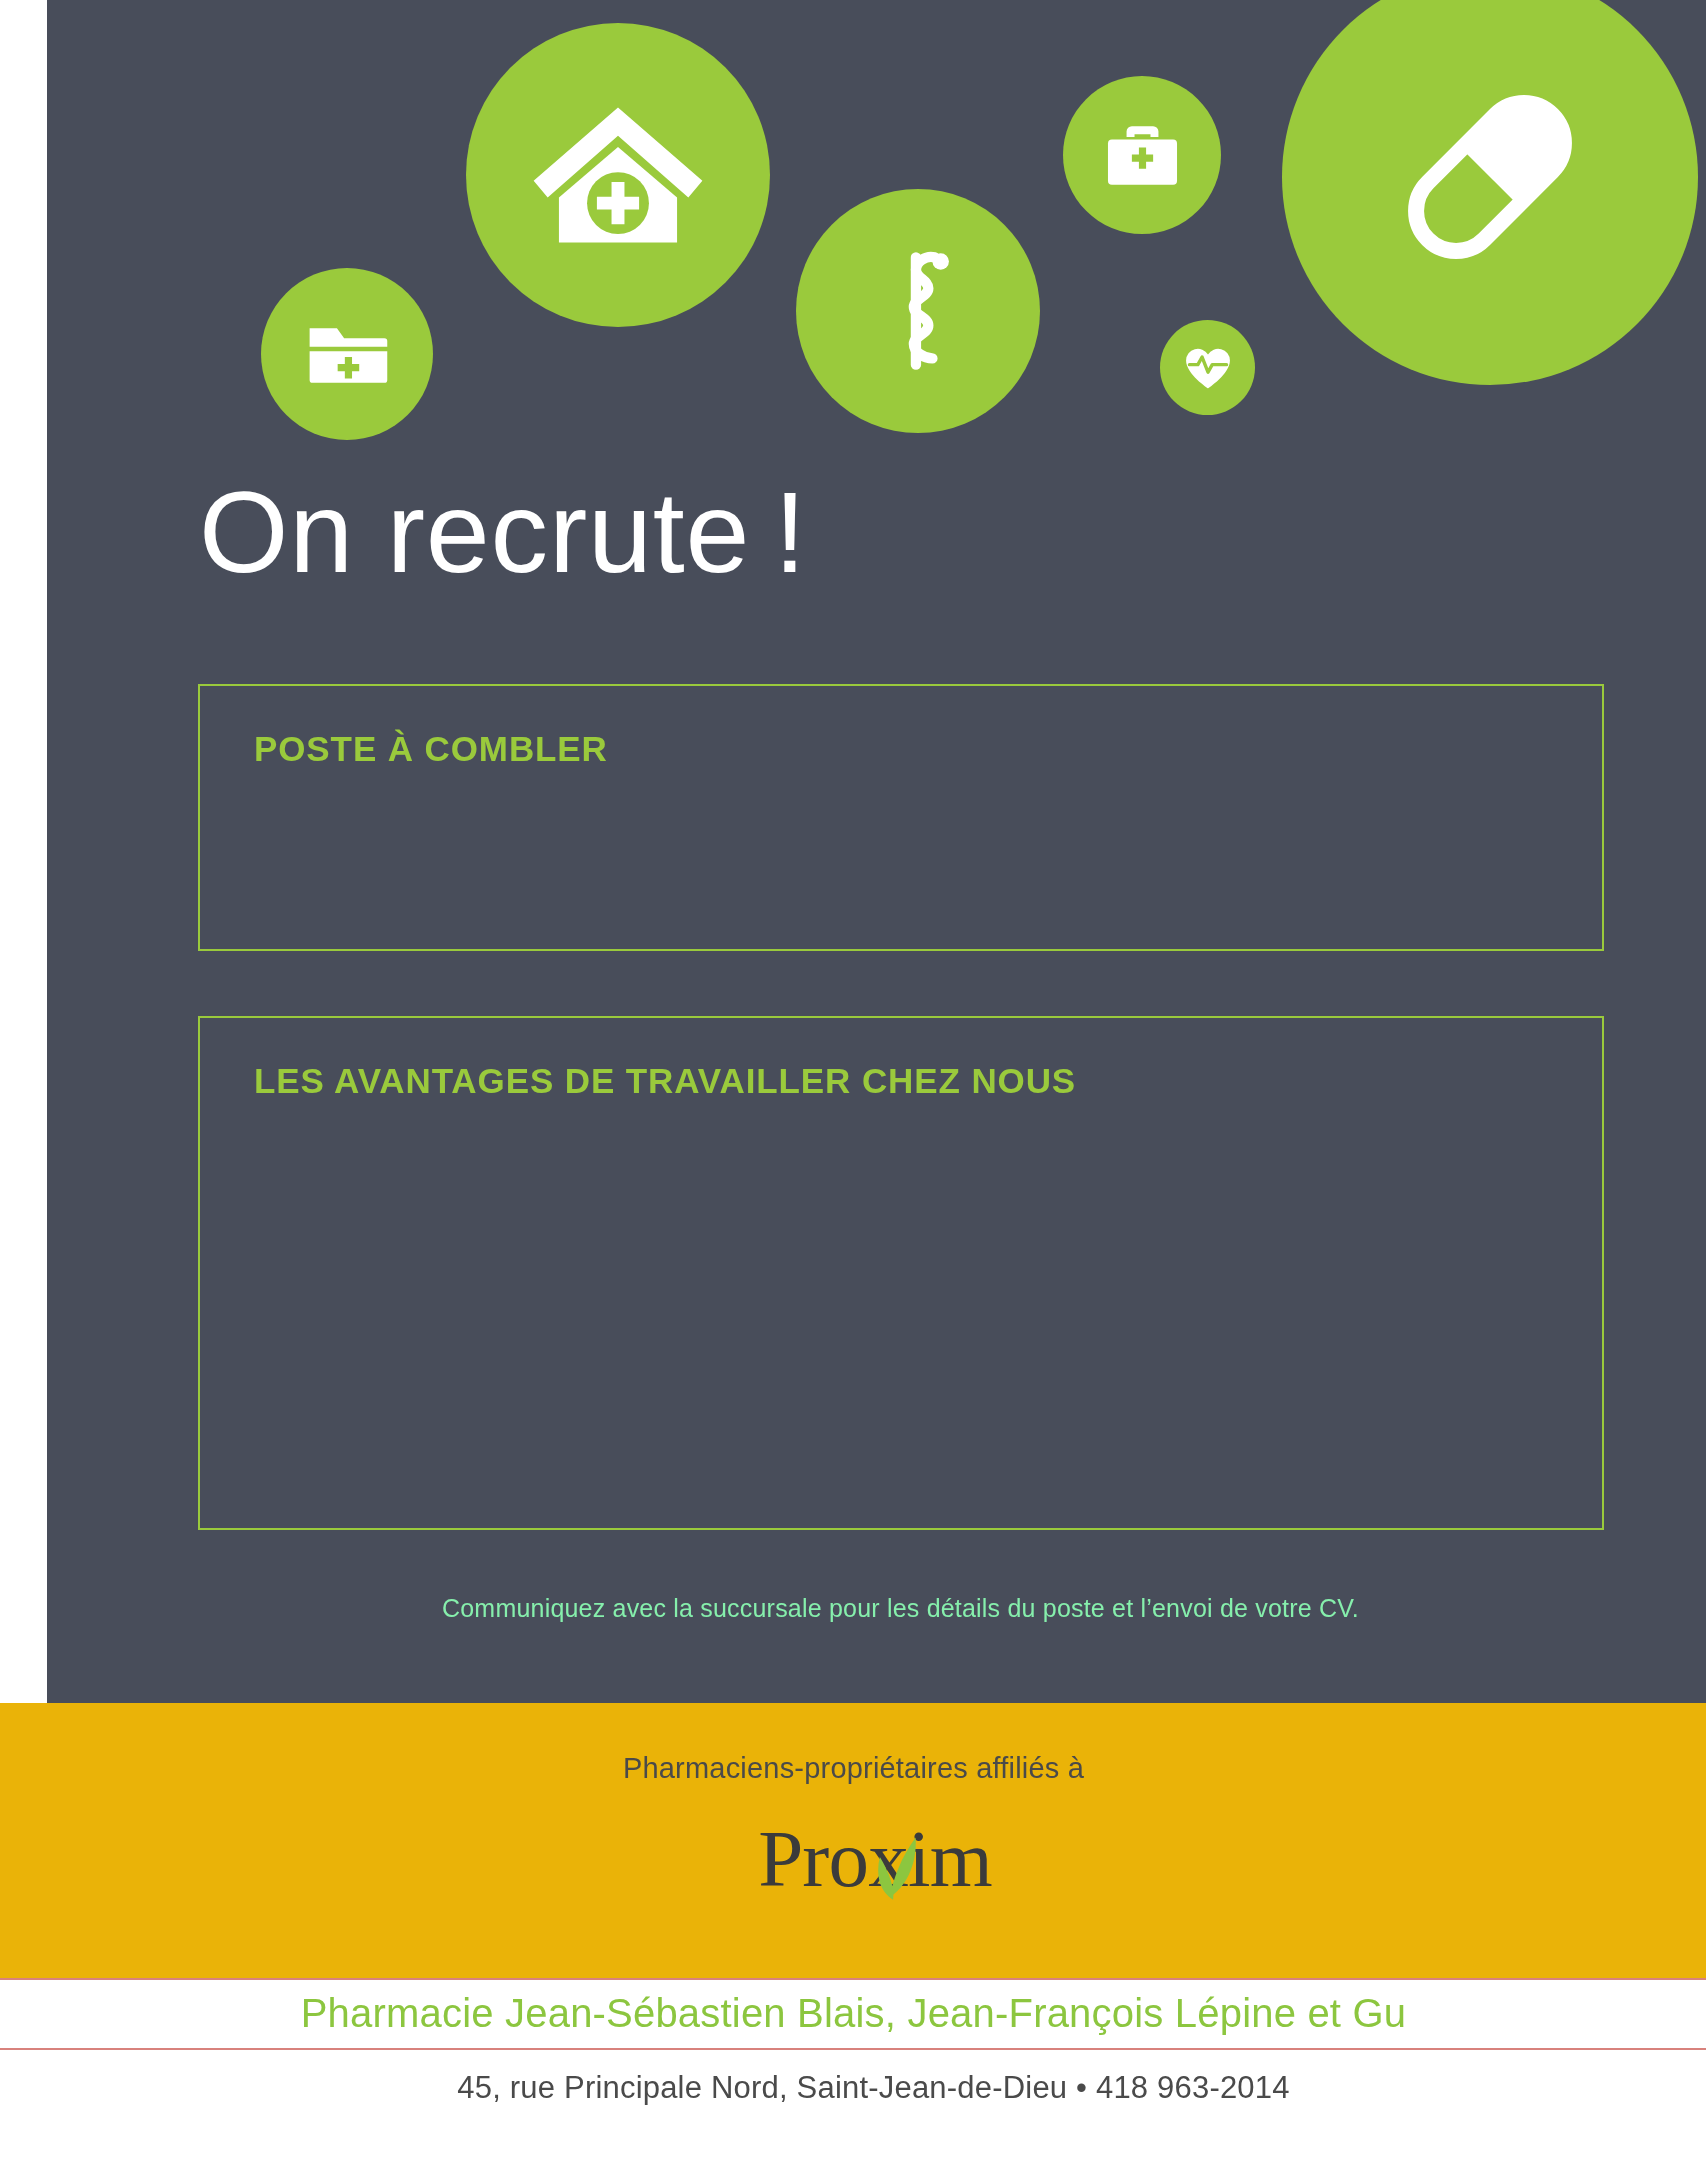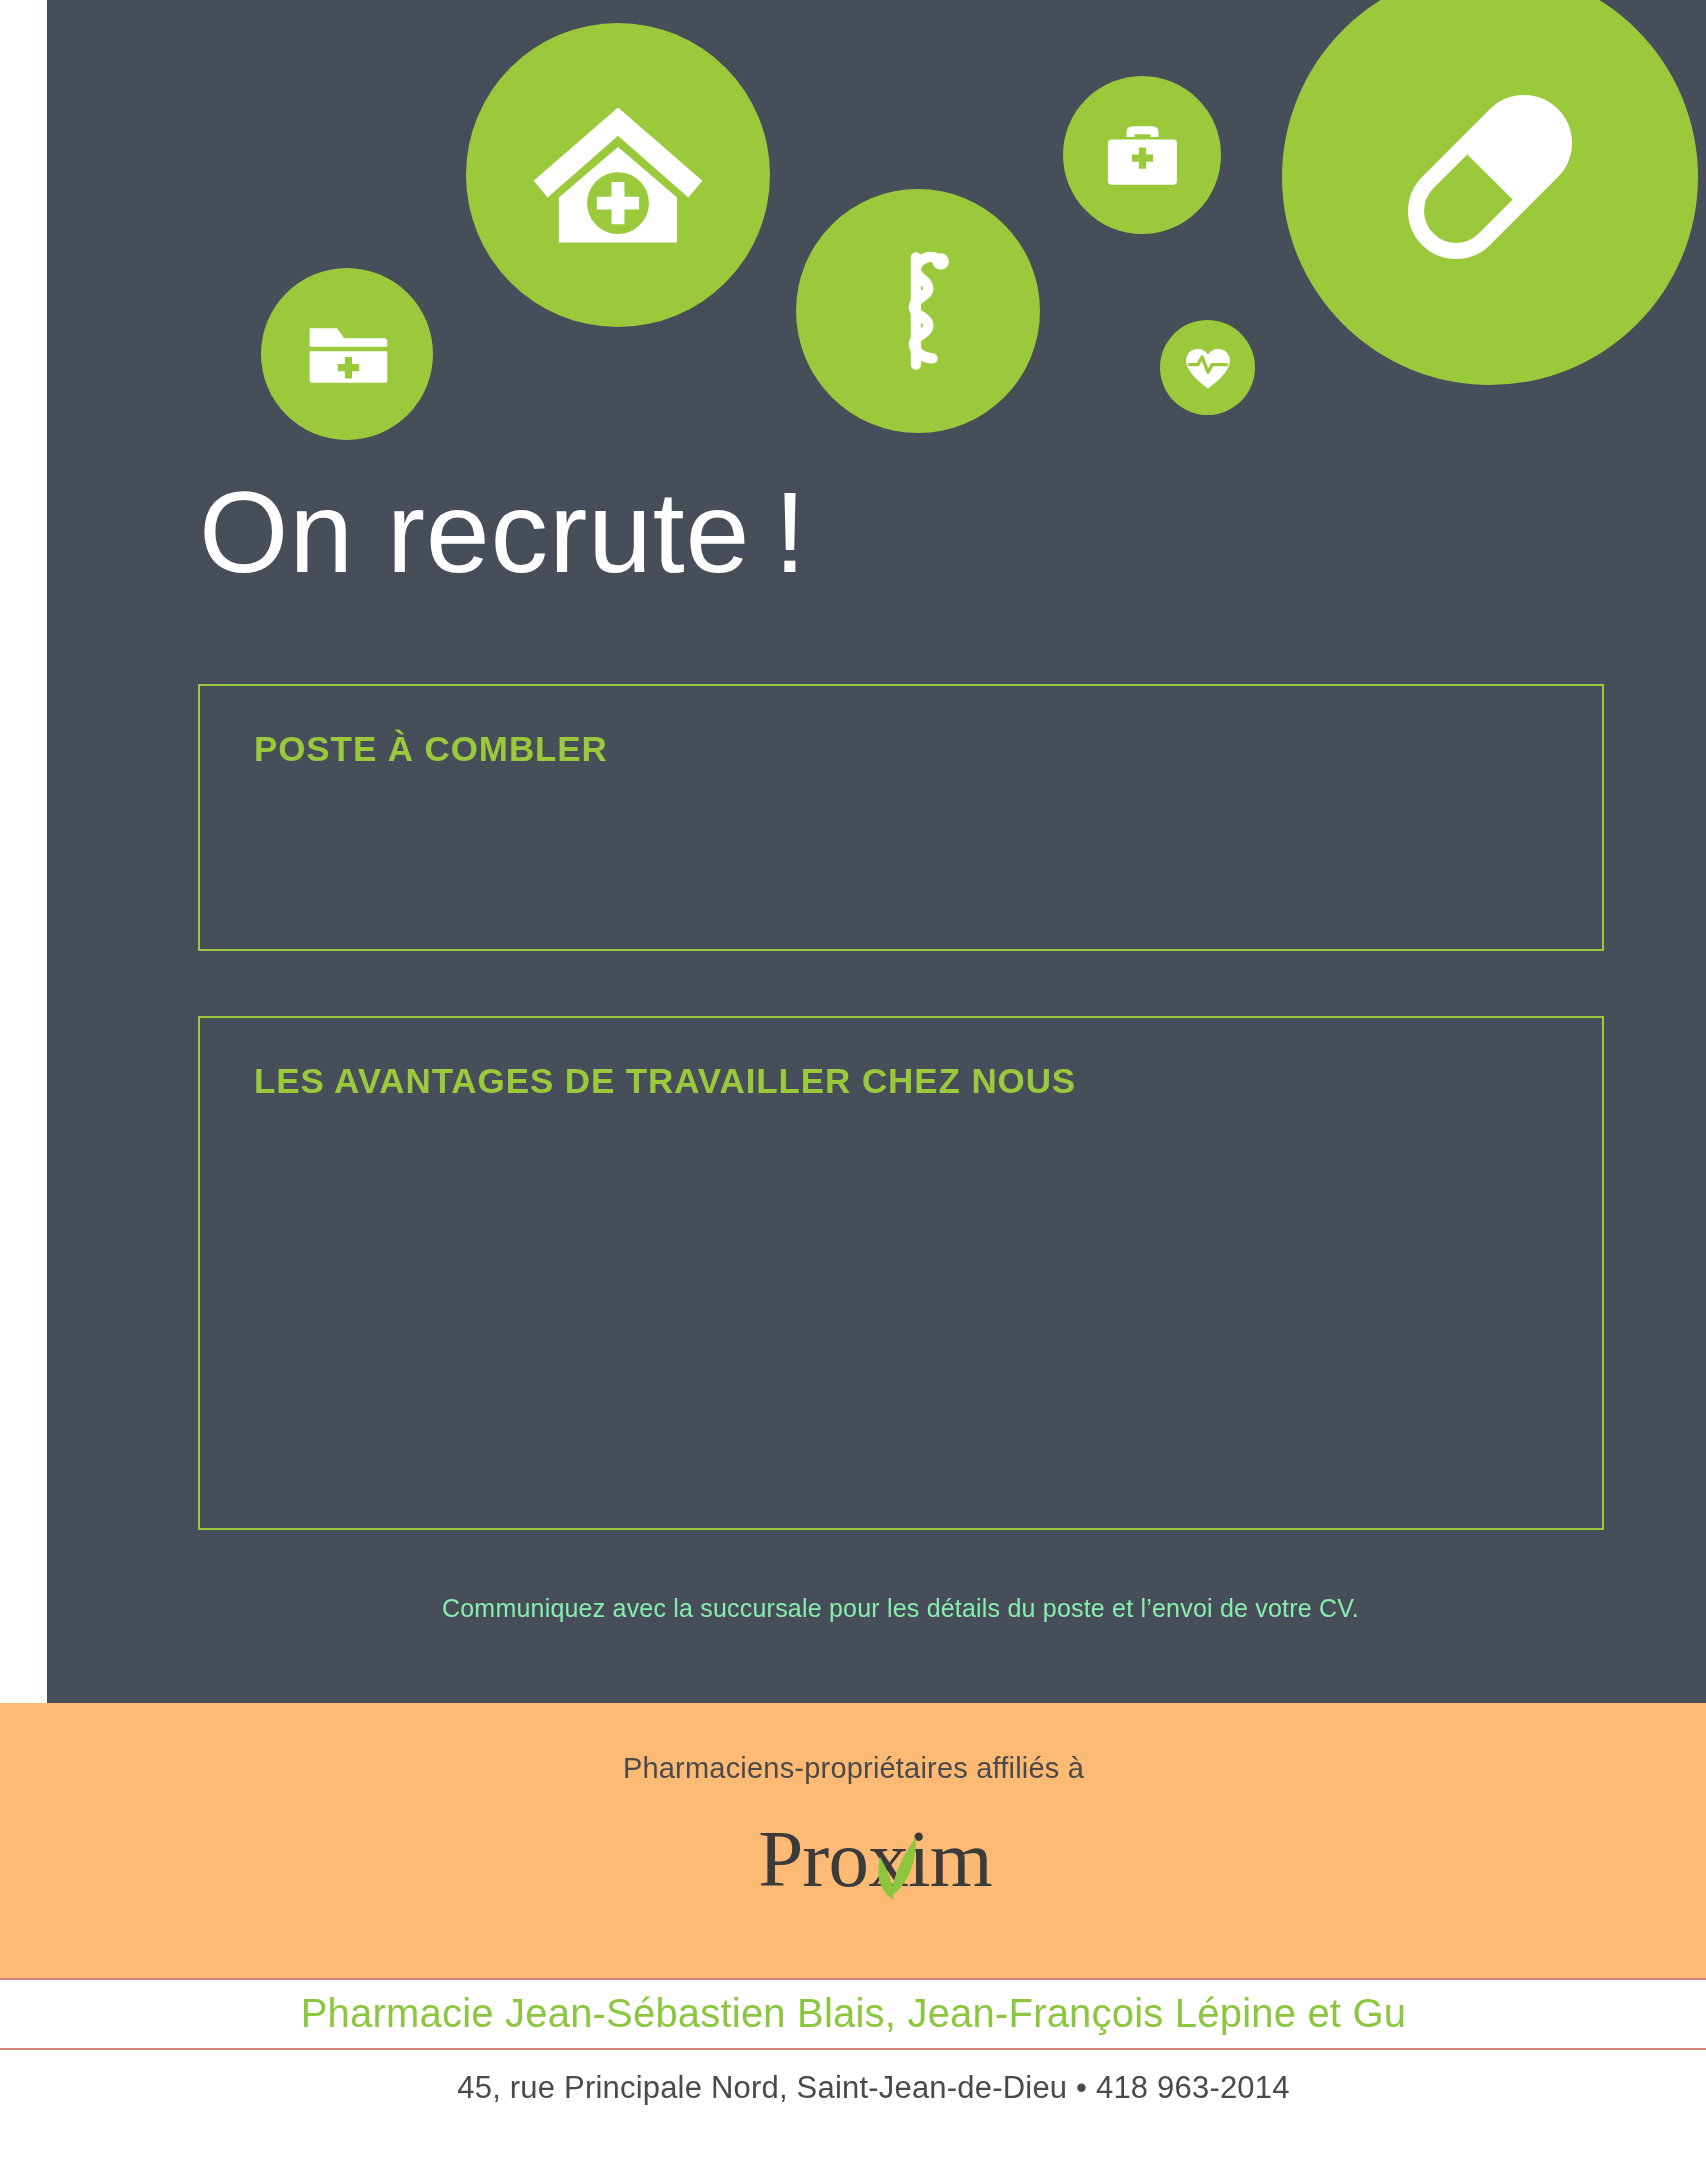--- a/index.html
+++ b/index.html
@@ -98,21 +98,21 @@
     letter-spacing: 0.2px;
   }
 
   
   .affil {
     position: absolute;
     left: 0;
     top: 1703px;
     width: 1707px;
     height: 275px;
-    background: #fdba74;
+    background: #eab308;
   }
   .affil-text {
     position: absolute;
     left: 0;
     top: 49px;
     width: 1707px;
     text-align: center;
     font-size: 29px;
     color: #4a4a4a;
     letter-spacing: 0.2px;

